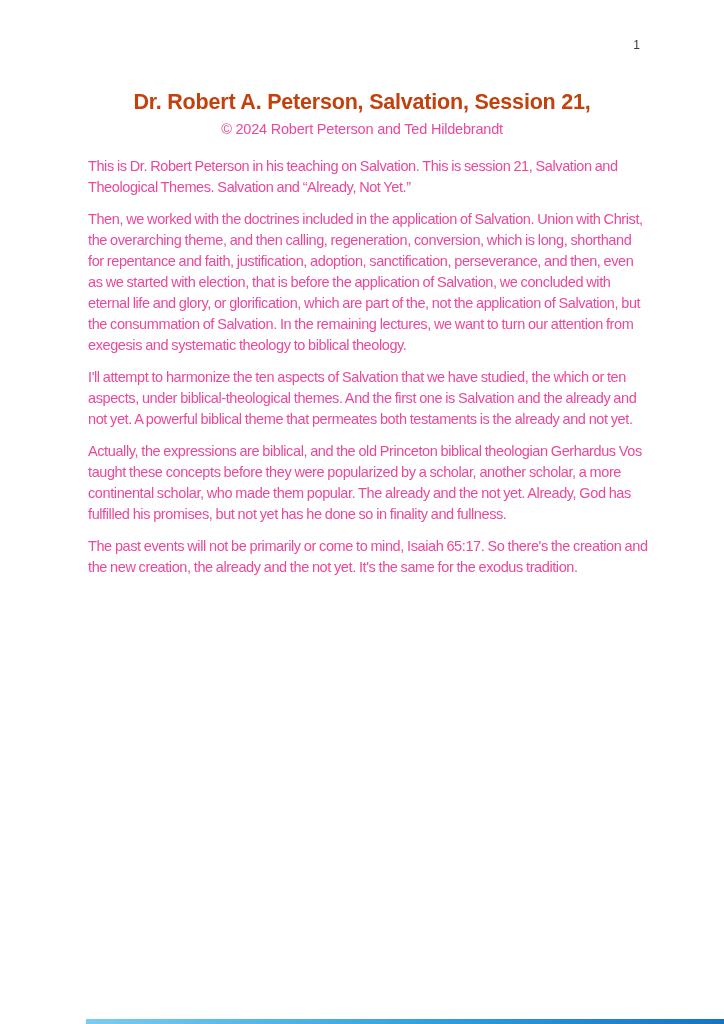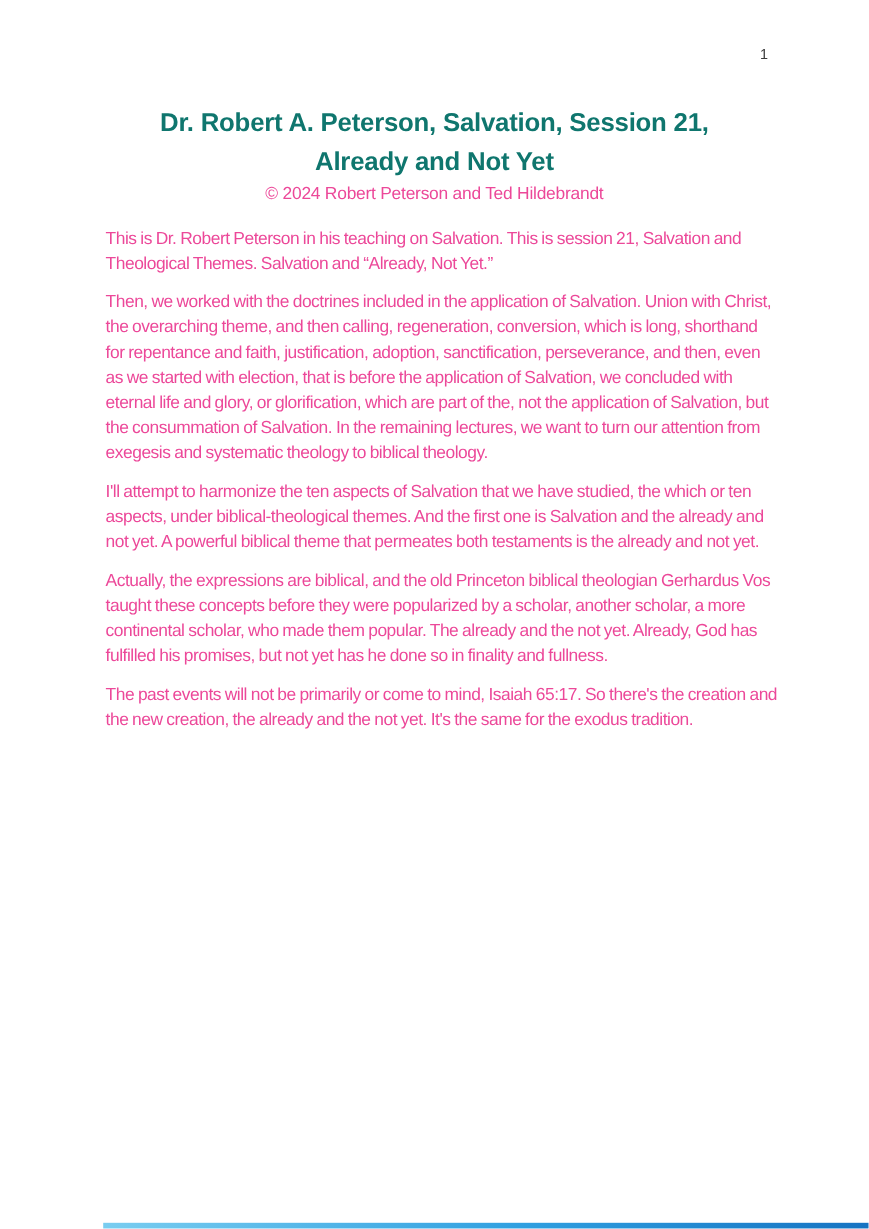--- a/index.html
+++ b/index.html
@@ -23,21 +23,21 @@
     font-size: 12px;
     color: #3a3a3a;
   }
   .title-block {
     margin: 86px 60px 0 60px;
     text-align: center;
     font-weight: bold;
     font-size: 21.5px;
     line-height: 33px;
     letter-spacing: -0.2px;
-    color: #0f766e;
+    color: #c2410c;
   }
   .title-line {
     white-space: nowrap;
   }
   .copyright {
     text-align: center;
     font-size: 14.5px;
     line-height: 21px;
     letter-spacing: -0.2px;
     color: #ec4899;
@@ -66,21 +66,20 @@
 </style>
 </head>
 <body>
 
 <div class="page">
 
   <div class="page-number">1</div>
 
   <div class="title-block">
     <div class="title-line">Dr. Robert A. Peterson, Salvation, Session 21,</div>
-    <div class="title-line">Already and Not Yet</div>
   </div>
 
   <div class="copyright">© 2024 Robert Peterson and Ted Hildebrandt</div>
 
   <div class="body-text">
     <p>This is Dr. Robert Peterson in his teaching on Salvation. This is session 21, Salvation and Theological Themes. Salvation and “Already, Not Yet.”</p>
     <p>Then, we worked with the doctrines included in the application of Salvation. Union with Christ, the overarching theme, and then calling, regeneration, conversion, which is long, shorthand for repentance and faith, justification, adoption, sanctification, perseverance, and then, even as we started with election, that is before the application of Salvation, we concluded with eternal life and glory, or glorification, which are part of the, not the application of Salvation, but the consummation of Salvation. In the remaining lectures, we want to turn our attention from exegesis and systematic theology to biblical theology.</p>
     <p>I'll attempt to harmonize the ten aspects of Salvation that we have studied, the which or ten aspects, under biblical-theological themes. And the first one is Salvation and the already and not yet. A powerful biblical theme that permeates both testaments is the already and not yet.</p>
     <p>Actually, the expressions are biblical, and the old Princeton biblical theologian Gerhardus Vos taught these concepts before they were popularized by a scholar, another scholar, a more continental scholar, who made them popular. The already and the not yet. Already, God has fulfilled his promises, but not yet has he done so in finality and fullness.</p>
     <p>The past events will not be primarily or come to mind, Isaiah 65:17. So there's the creation and the new creation, the already and the not yet. It's the same for the exodus tradition.</p>

